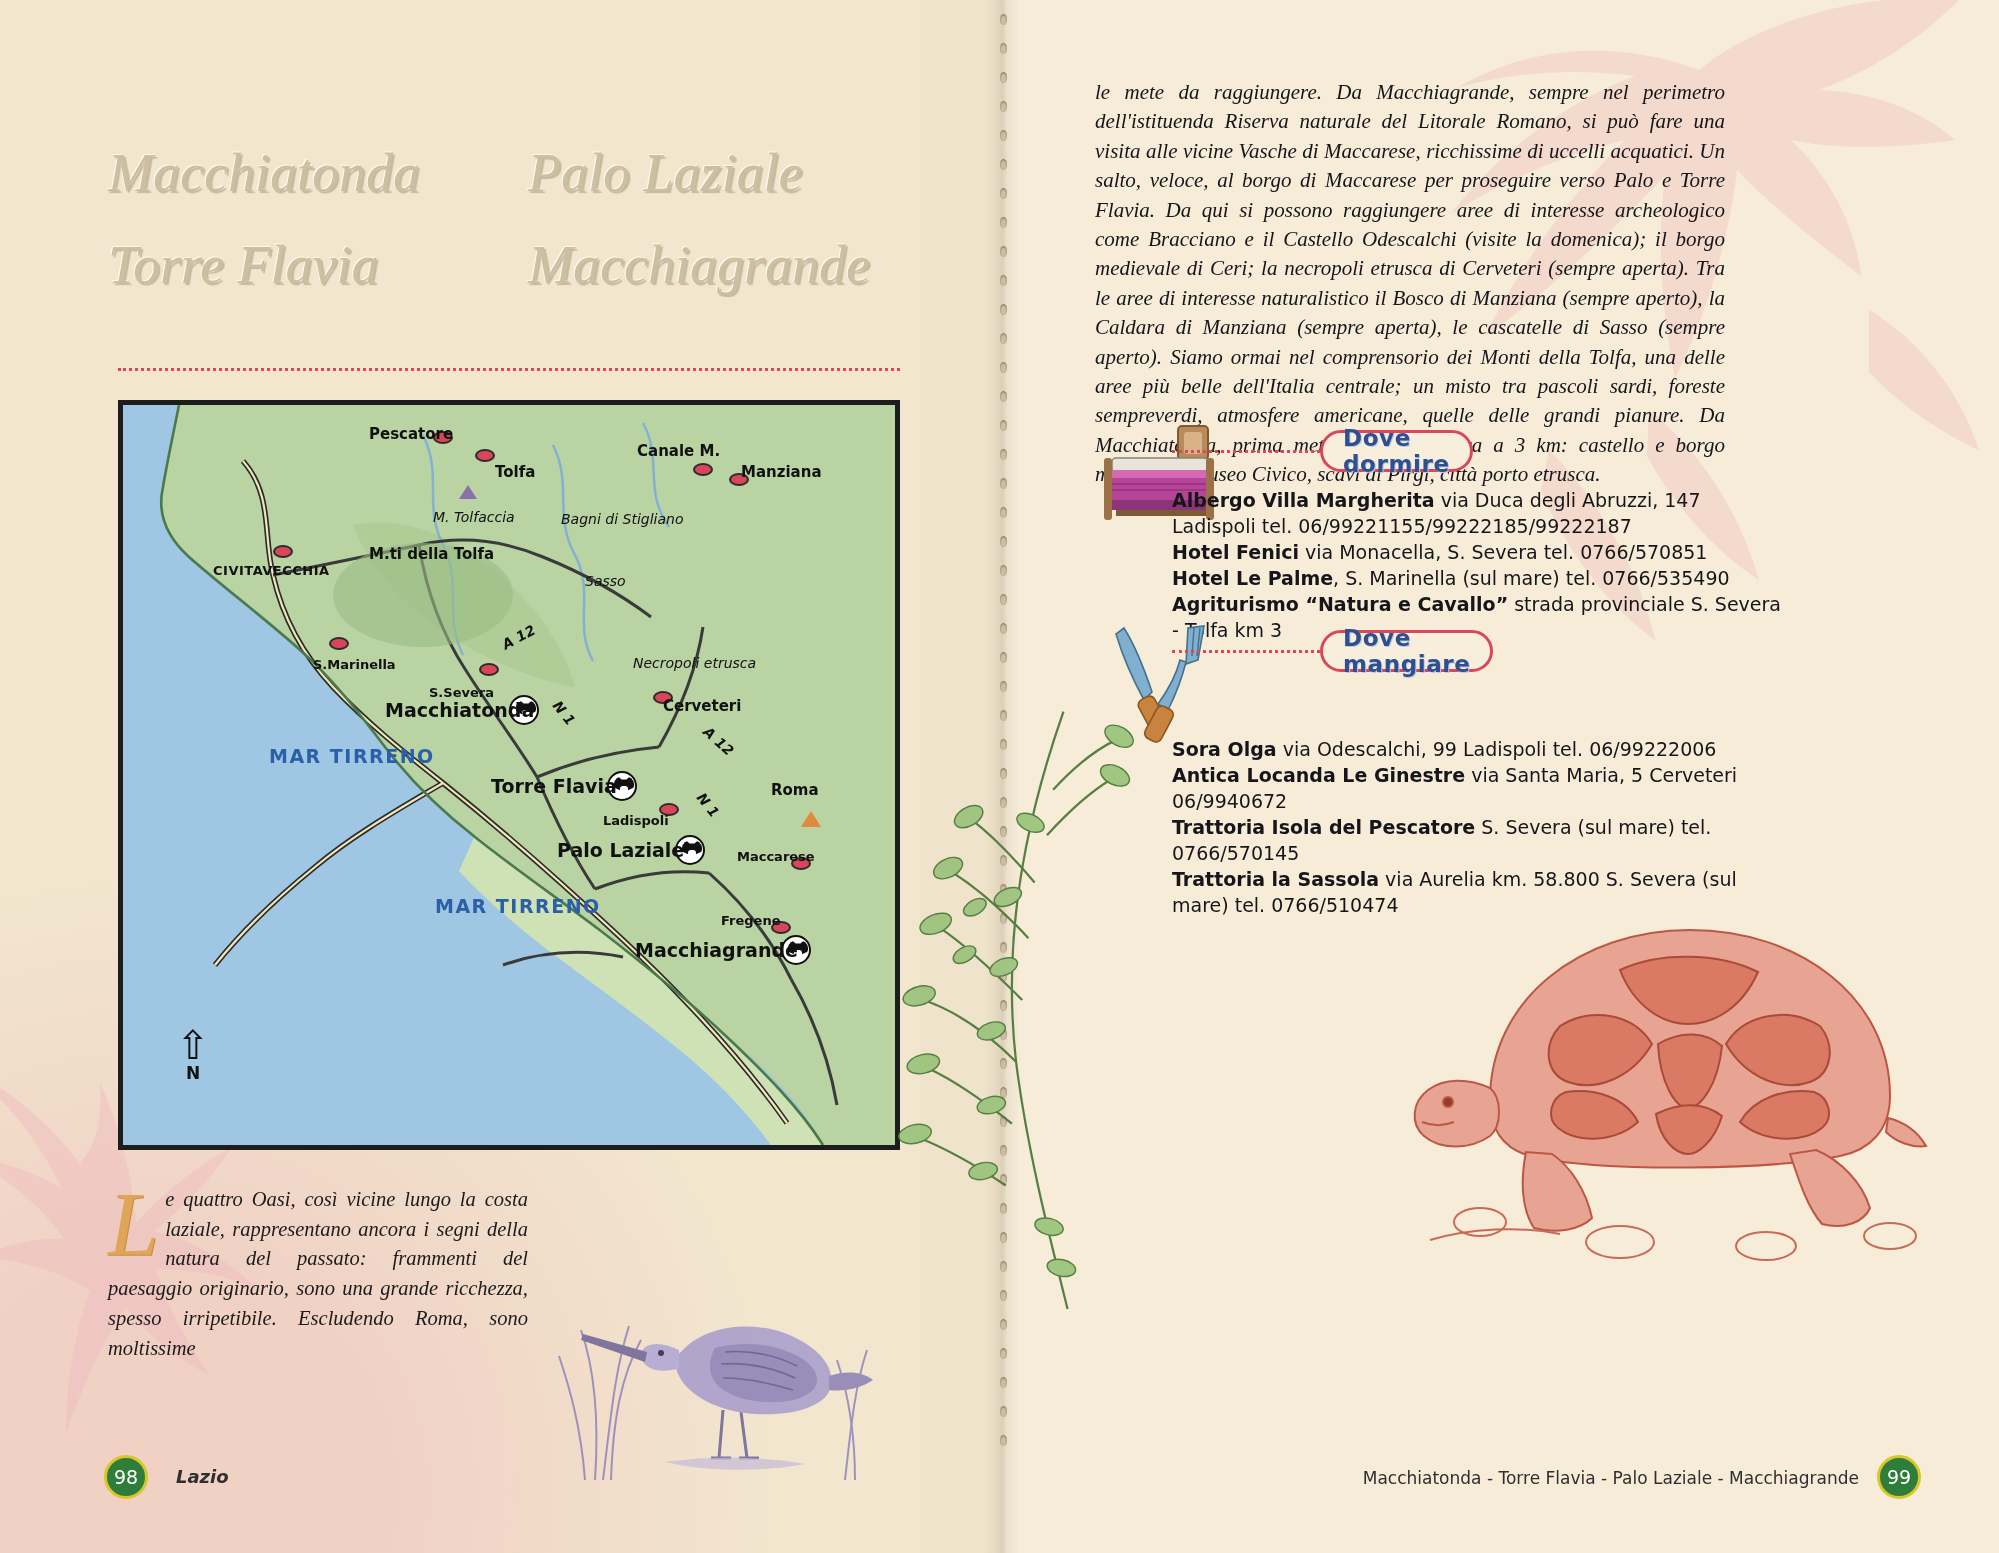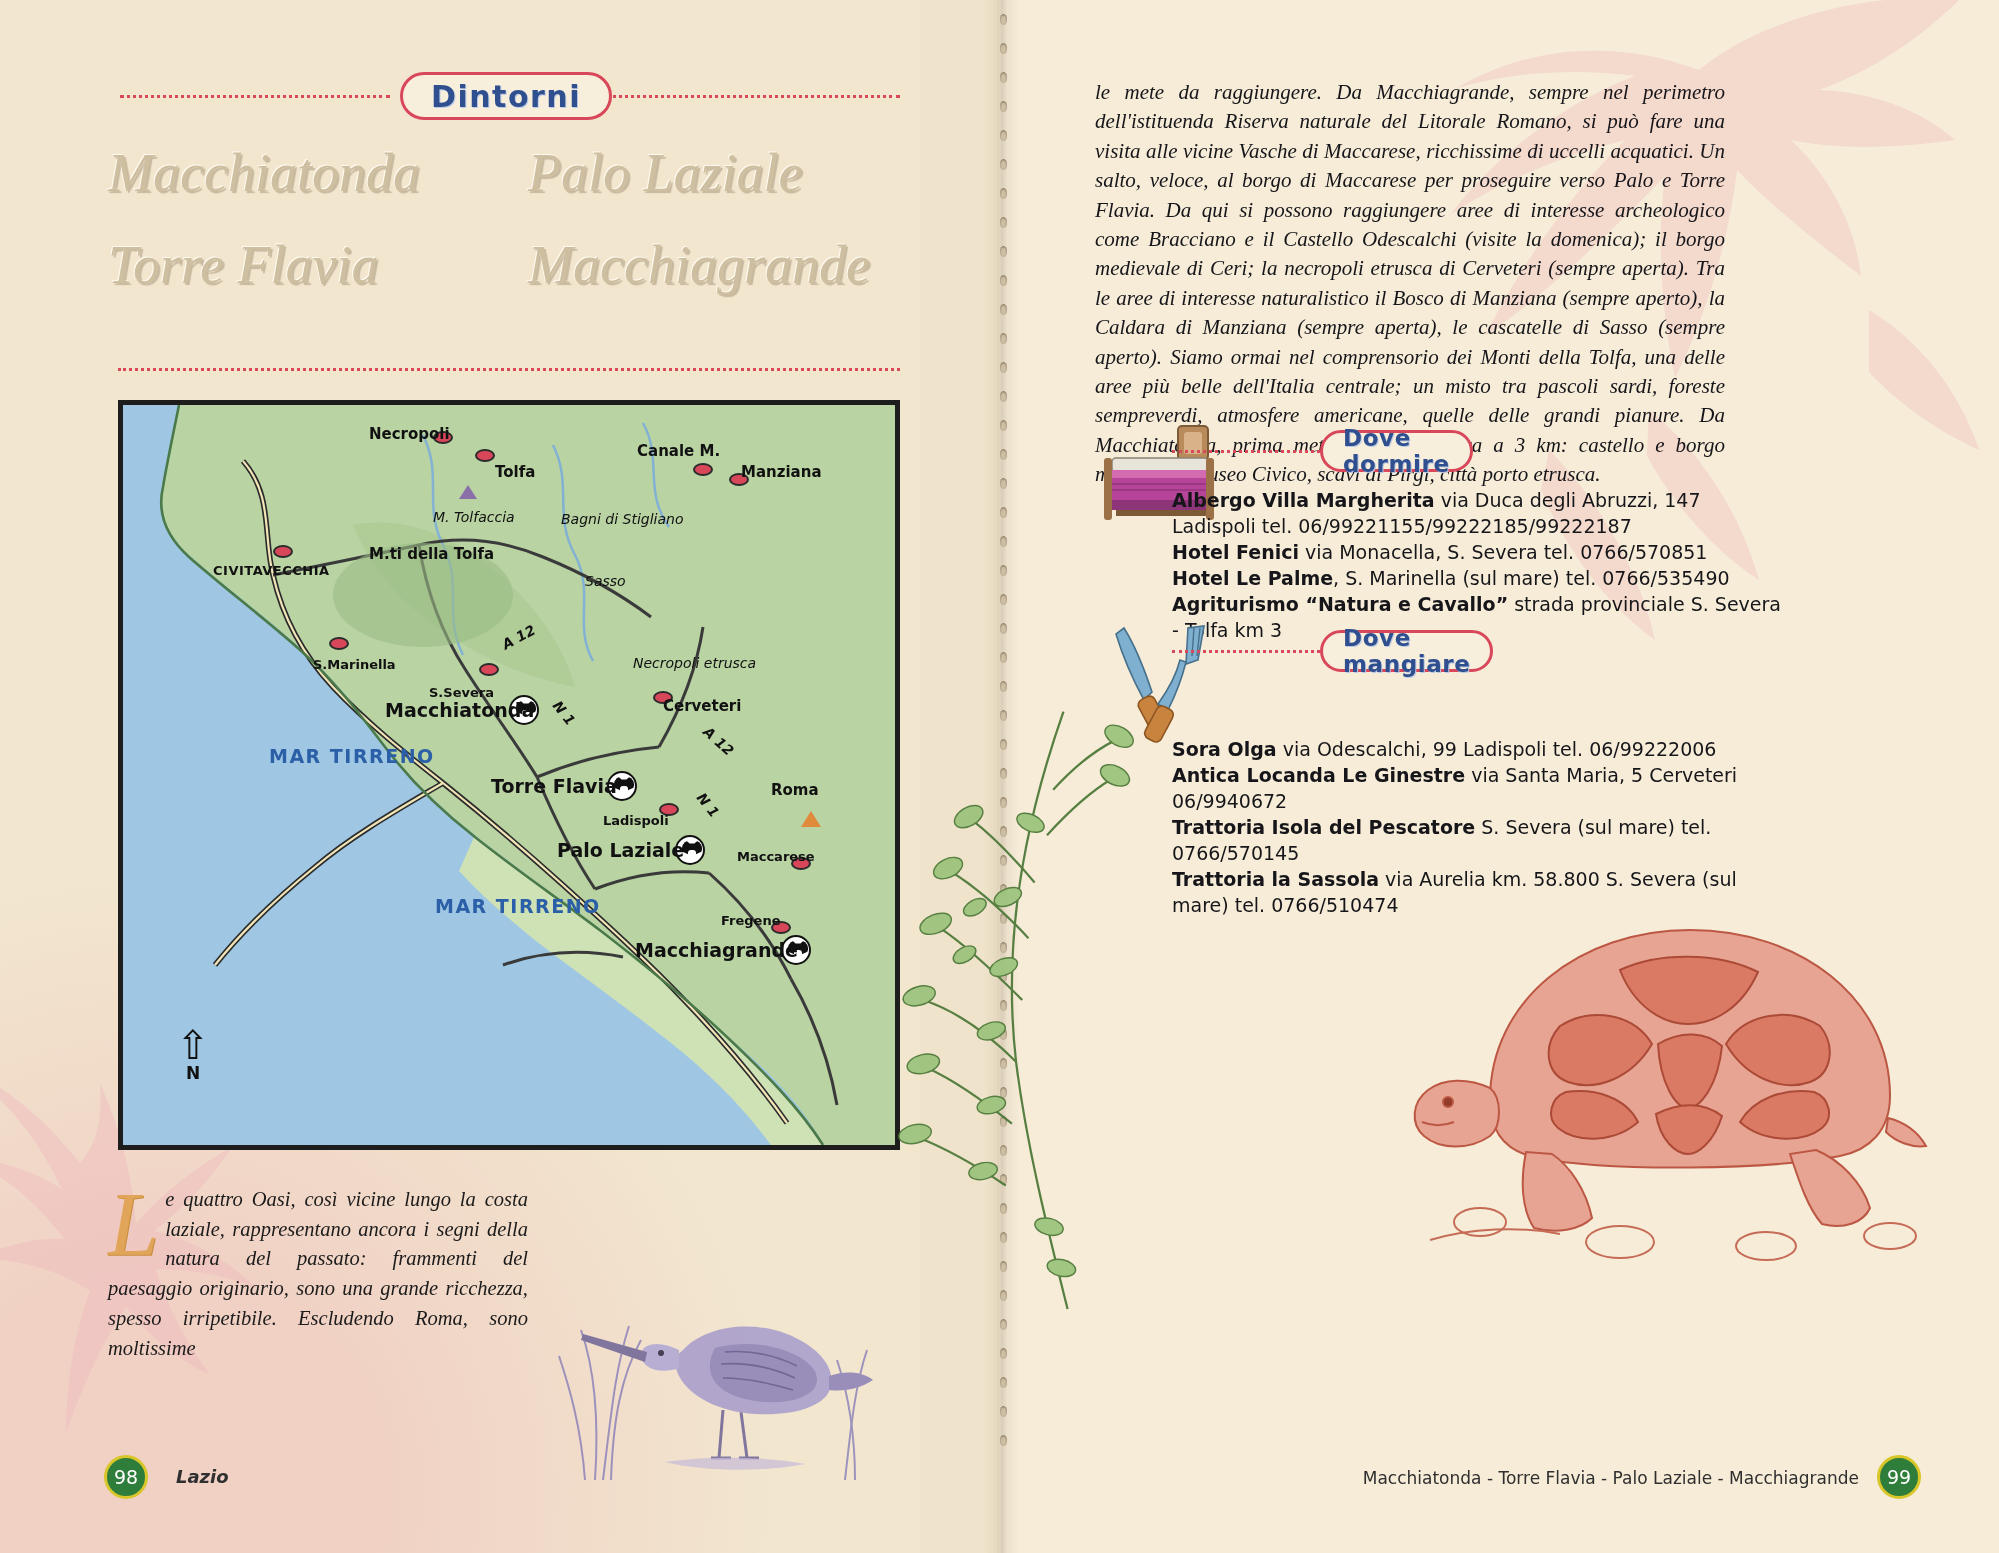--- a/index.html
+++ b/index.html
@@ -261,27 +261,20 @@
   </svg>
 
   <svg class="watermark-flower" viewBox="0 0 300 430">
     <g fill="#efb6bd" opacity="0.8">
       <path d="M110 120 C70 70 30 40 0 30 C40 60 70 100 92 146 C60 126 26 116 0 116 C36 134 70 162 94 196 C66 194 34 202 8 216 C50 216 90 228 120 248 C104 290 96 340 96 390 C112 344 132 300 156 264 C178 292 206 316 240 332 C216 298 196 262 186 226 C220 226 256 232 288 246 C256 216 220 196 184 188 C212 166 240 138 262 104 C226 124 192 150 166 180 C162 132 150 84 130 40 C132 76 128 100 110 120 Z"></path>
     </g>
   </svg>
 
   <div class="page-left">
 
-    <div class="dintorni-wrap">
-      <div class="dotted-line dl-left"></div>
-      <div class="dotted-line dl-right"></div>
-      <div class="pill">
-        <span>Dintorni</span>
-      </div>
-    </div>
 
     <div class="oasi-names">
       <div class="oasi-row">
         <div class="oasi-name c1">Macchiatonda</div>
         <div class="oasi-name c2">Palo Laziale</div>
       </div>
       <div class="oasi-row" style="margin-top:24px">
         <div class="oasi-name c1">Torre Flavia</div>
         <div class="oasi-name c2">Macchiagrande</div>
       </div>
@@ -336,21 +329,21 @@
         <path d="M56 0 C50 30 44 58 40 82 C34 108 44 132 66 152 C100 182 140 212 176 244
                  C210 274 236 308 262 342 C286 374 316 404 352 432 C392 464 436 494 478 526
                  C522 560 566 596 604 632 C640 666 676 702 700 740" fill="none" stroke="#4a7a4a" stroke-width="2.6"></path>
 
         <g fill="#9bbd86" opacity="0.6">
           <ellipse cx="300" cy="190" rx="90" ry="52"></ellipse>
         </g>
       </svg>
 
       <div class="town-dot" style="left:310px; top:26px;"></div>
-      <div class="map-label ml-md" style="left:246px; top:20px; font-weight:bold;">Necropoli</div>
+      <div class="map-label ml-md" style="left:246px; top:20px; font-weight:bold;">Pescatore</div>
 
       <div class="town-dot" style="left:352px; top:44px;"></div>
       <div class="map-label ml-md" style="left:372px; top:58px; font-weight:bold;">Tolfa</div>
 
       <div class="town-dot" style="left:570px; top:58px;"></div>
       <div class="map-label ml-md" style="left:514px; top:37px; font-weight:bold;">Canale M.</div>
 
       <div class="town-dot" style="left:606px; top:68px;"></div>
       <div class="map-label ml-md" style="left:618px; top:58px; font-weight:bold;">Manziana</div>
 

